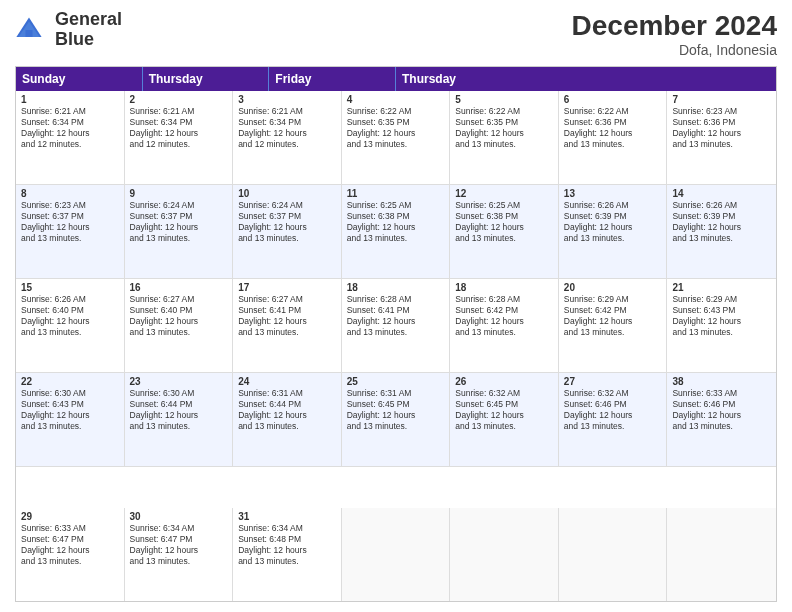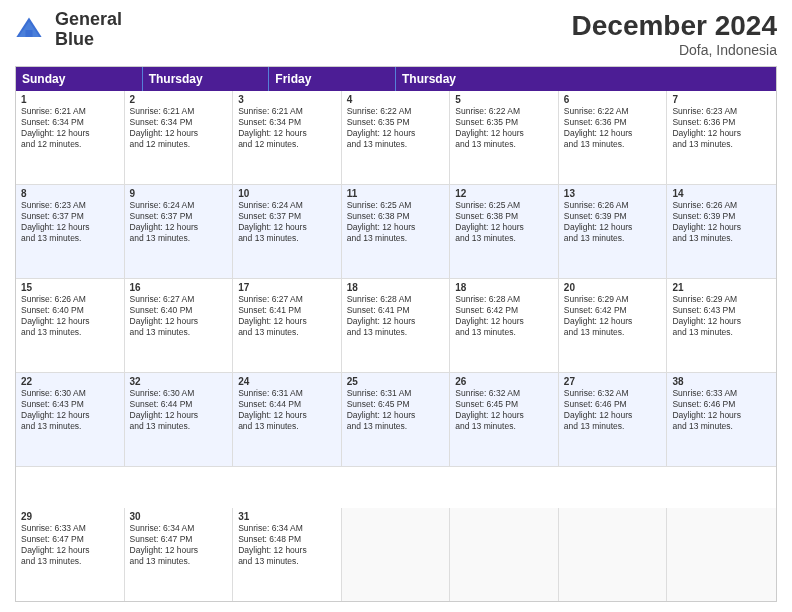--- a/index.html
+++ b/index.html
@@ -293,21 +293,21 @@
         </div>
         <div class="cal-row">
           <div class="cal-cell alt-row">
             <span class="day-num">22</span>
             <div class="cell-text" style="white-space: pre-line;">Sunrise: 6:30 AM
 Sunset: 6:43 PM
 Daylight: 12 hours
 and 13 minutes.</div>
           </div>
           <div class="cal-cell alt-row">
-            <span class="day-num">32</span>
+            <span class="day-num">23</span>
             <div class="cell-text" style="white-space: pre-line;">Sunrise: 6:30 AM
 Sunset: 6:44 PM
 Daylight: 12 hours
 and 13 minutes.</div>
           </div>
           <div class="cal-cell alt-row">
             <span class="day-num">24</span>
             <div class="cell-text" style="white-space: pre-line;">Sunrise: 6:31 AM
 Sunset: 6:44 PM
 Daylight: 12 hours

